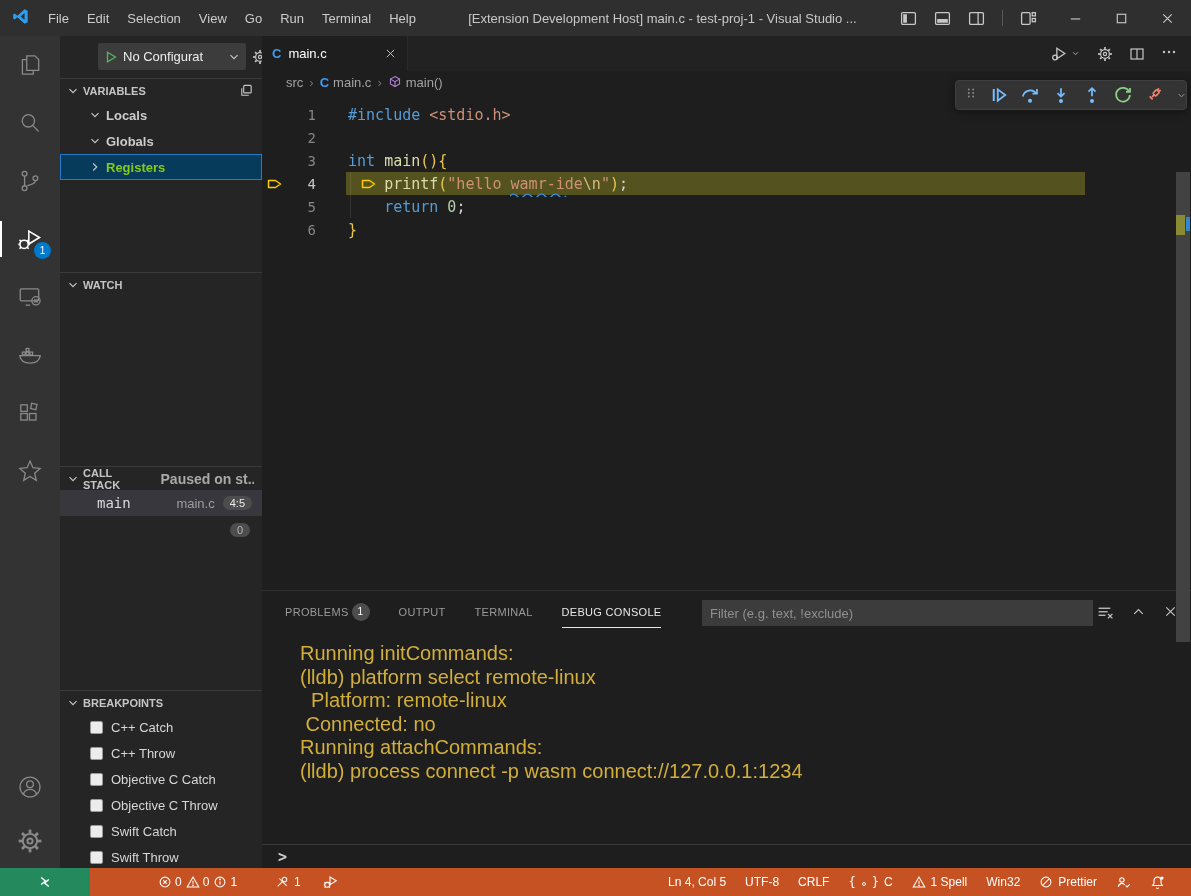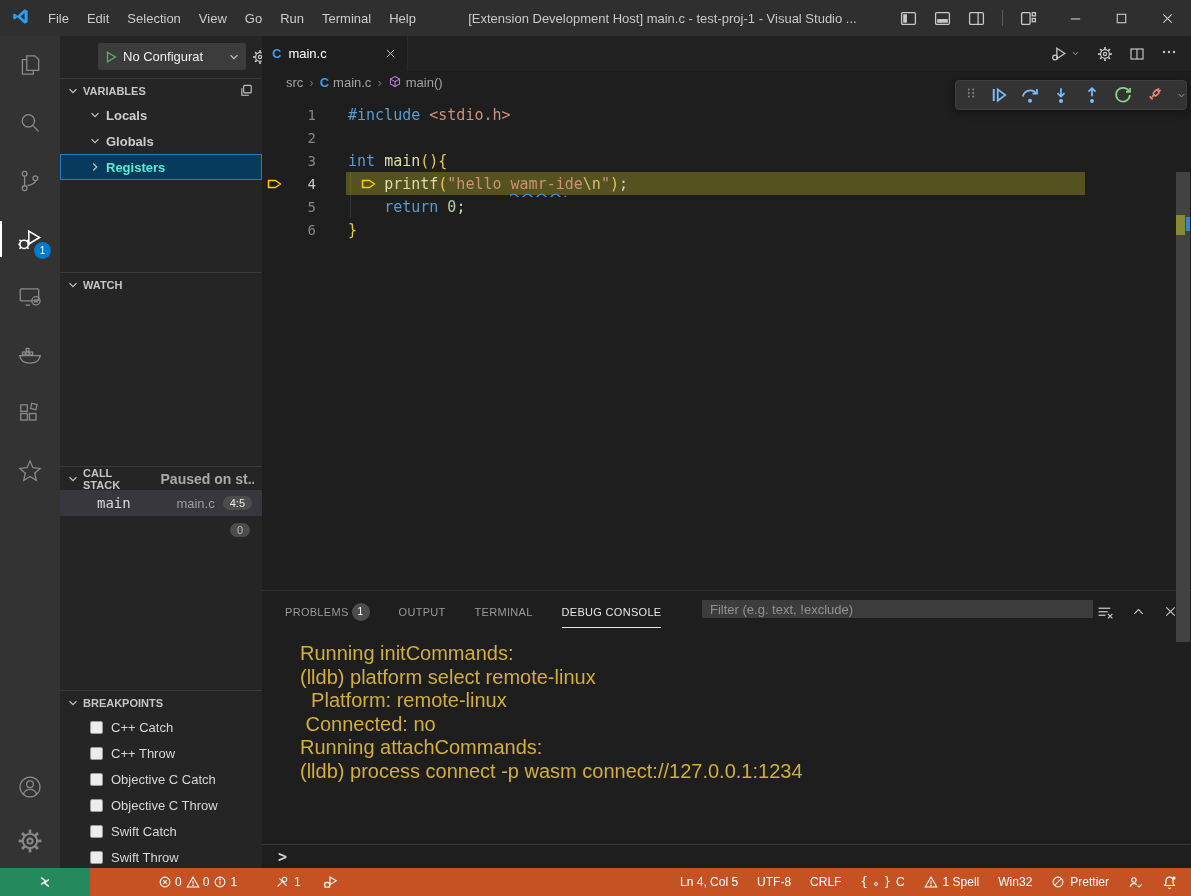--- a/index.html
+++ b/index.html
@@ -34,21 +34,21 @@
 .cfg-gear{position:absolute;left:192px;top:13px;color:#c5c5c5}
 .sec-head{height:24px;display:flex;align-items:center;padding:0 8px 0 5px;font-size:11px;font-weight:bold;color:#c5c5c5;border-top:1px solid rgba(204,204,204,.13)}
 .sec-head .chev{margin-right:2px}
 .chev{width:16px;height:16px;color:#c5c5c5;flex:none}
 .chev.collapsed svg{transform:rotate(-90deg)}
 .sec-note{font-size:14px;color:#a9a9a9;margin-left:12px;white-space:nowrap;overflow:hidden}
 .sec-action{margin-left:auto;color:#c5c5c5}
 #variables-items{height:78px}
 .tree-row{height:26px;display:flex;align-items:center;padding-left:27px;font-weight:bold;color:#cccccc}
 .tree-row .chev{margin-right:3px}
-.tree-row.selected{background:#063b5c;outline:1px solid #2479c9;outline-offset:-1px;color:#5eead4}
+.tree-row.selected{background:#063b5c;outline:1px solid #2479c9;outline-offset:-1px;color:#84cc16}
 #variables-body{height:92px}
 #watch-body{height:170px}
 .stack-row{height:26px;background:#37373d;display:flex;align-items:center;padding:0 10px 0 37px}
 .stack-fn{font-family:"DejaVu Sans Mono",monospace;font-size:14px;color:#dadada}
 .stack-file{margin-left:auto;color:#9f9f9f}
 .badge{background:#4d4d4d;color:#ececec;border-radius:10px;padding:1px 7px;font-size:11px;margin-left:8px}
 .stack-extra{height:28px;display:flex;justify-content:flex-end;align-items:center;padding-right:12px}
 .stack-extra .badge{color:#b5b5b5}
 #callstack-body{height:146px}
 .bp-row{height:26px;display:flex;align-items:center;padding-left:30px;gap:8px;color:#d7d7d7}
@@ -82,35 +82,35 @@
 #scroll-strip{position:absolute;right:1px;top:79px;width:14px;height:470px;background:#424242;z-index:5}
 .mk-olive{position:absolute;left:0;top:43px;width:9px;height:20px;background:#8a8a33}
 .mk-blue{position:absolute;right:0;top:45px;width:4px;height:14px;background:#2e86d0}
 
 
 #panel{position:absolute;left:0;right:0;bottom:0;height:278px;background:#1e1e1e;border-top:1px solid #303031}
 #panel-header{height:44px;position:relative;display:flex;align-items:center;padding-left:23px}
 .panel-tab{display:flex;align-items:center;gap:3px;font-size:11px;letter-spacing:.3px;color:#9a9a9a;margin-right:29px;height:30px;border-bottom:1px solid transparent;padding-bottom:2px}
 .panel-tab.active{color:#e7e7e7;border-bottom-color:#e7e7e7}
 .ptab-badge{width:18px;height:18px;border-radius:50%;background:#4d4d4d;color:#fff;font-size:10px;display:flex;align-items:center;justify-content:center}
-#filter-input{position:absolute;left:440px;top:9px;width:391px;height:18px;background:#3c3c3c;border:none;outline:none;color:#cccccc;font-size:13px;padding:0 8px;font-family:"Liberation Sans",sans-serif}
+#filter-input{position:absolute;left:440px;top:9px;width:391px;height:26px;background:#3c3c3c;border:none;outline:none;color:#cccccc;font-size:13px;padding:0 8px;font-family:"Liberation Sans",sans-serif}
 #filter-input::placeholder{color:#919191}
 .panel-actions{position:absolute;right:13px;top:13px;display:flex;gap:17px;color:#c8c8c8}
 #console-lines{padding:7px 0 0 38px;font-family:Liberation Sans, sans-serif;font-size:20px;line-height:23.5px;color:#d2ae3b;white-space:pre}
 #console-input{position:absolute;left:0;right:0;bottom:0;height:24px;border-top:1px solid #3a3a3a;display:flex;align-items:center;padding-left:16px;color:#cfcfcf;font-family:"DejaVu Sans Mono",monospace;font-size:15px;font-weight:bold}
 
 
 #statusbar{position:absolute;left:0;bottom:0;width:100%;height:28px;background:#c65223;display:flex;align-items:center;color:#ffffff;font-size:12px}
 #remote-block{width:90px;height:100%;background:#24895c;display:flex;align-items:center;justify-content:center;flex:none}
 .sb-item{display:flex;align-items:center;gap:5px;white-space:nowrap}
 .sb-group{display:flex;align-items:center;gap:3px}
 #sb-problems{margin-left:68px;gap:4px}
 #sb-tools{margin-left:38px}
 #sb-debug{margin-left:22px}
-#sb-right{margin-left:auto;display:flex;align-items:center;gap:19px;padding-right:14px}
+#sb-right{margin-left:auto;display:flex;align-items:center;gap:19px;padding-right:26px}
 .brace{font-family:"DejaVu Sans Mono",monospace;font-size:12px}
 .mini-dot{width:4px;height:4px;border:1px solid #fff;border-radius:50%;display:inline-block;margin:4px 1px 0}
 </style>
 </head>
 <body>
 
 <div id="app">
 
   <div id="titlebar">
     <span id="logo">

